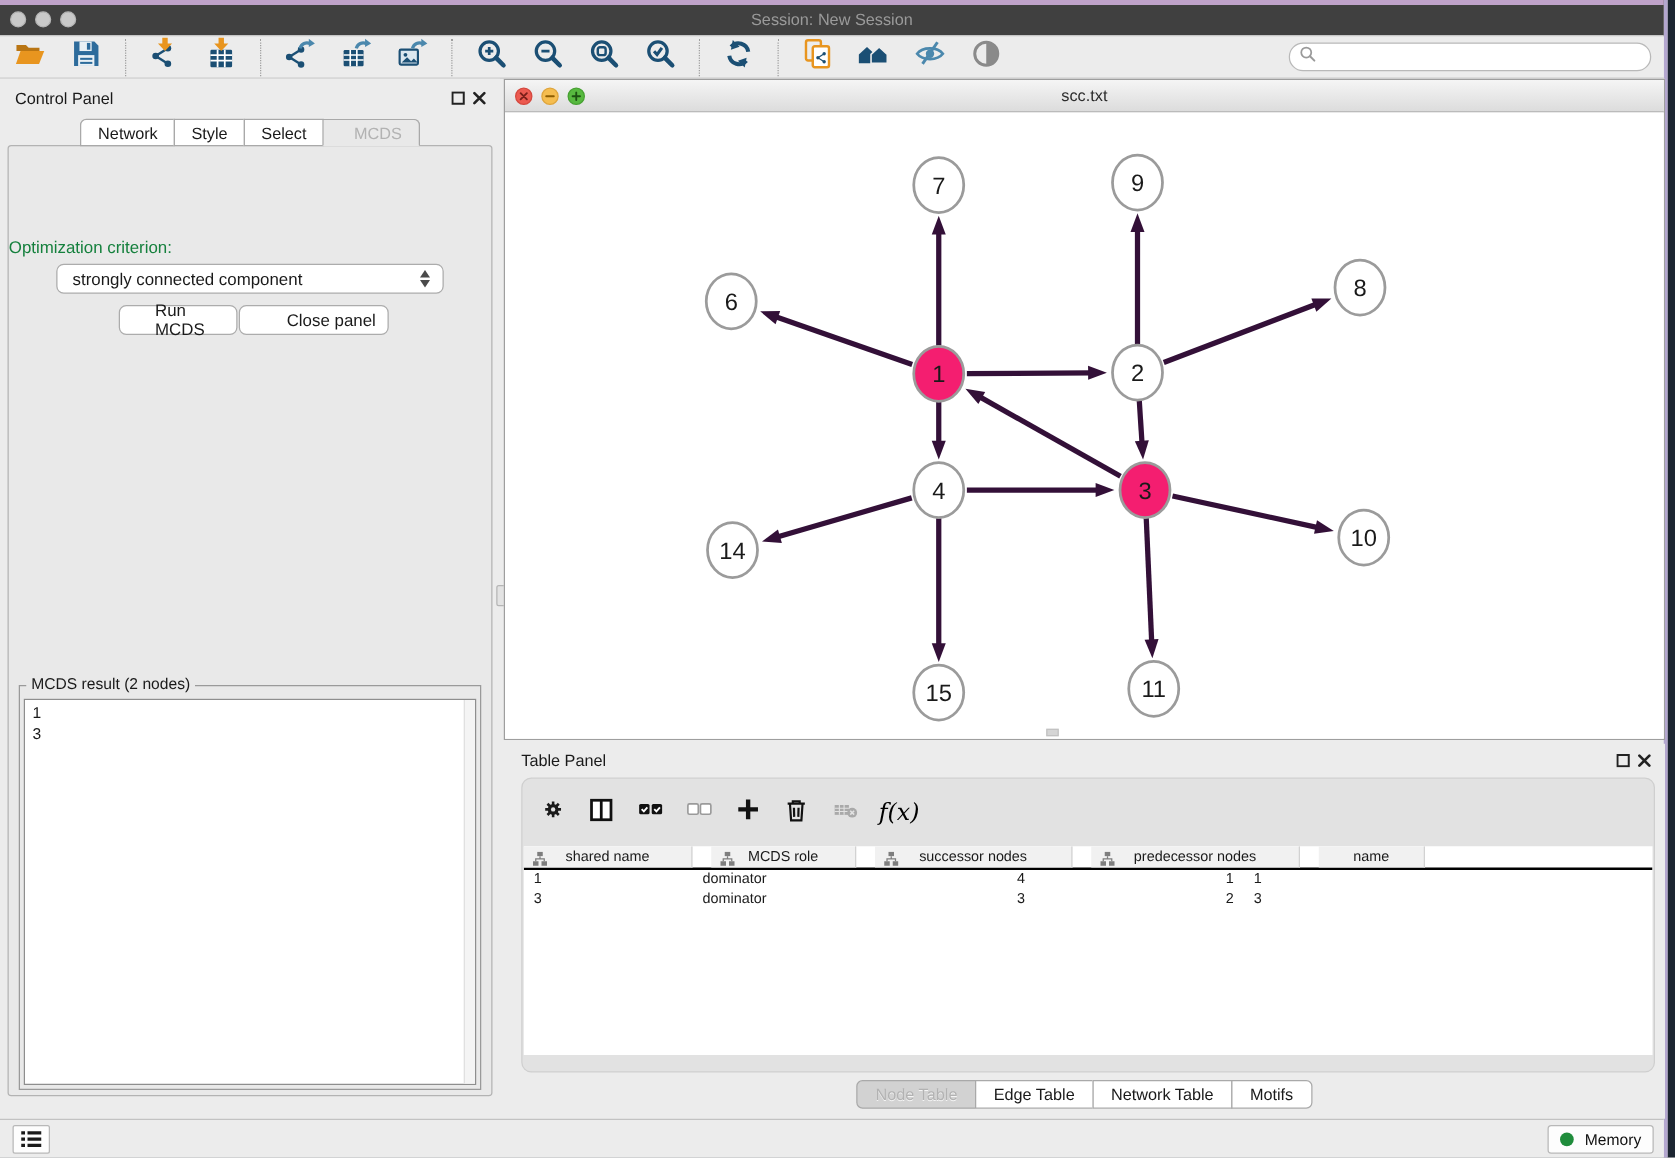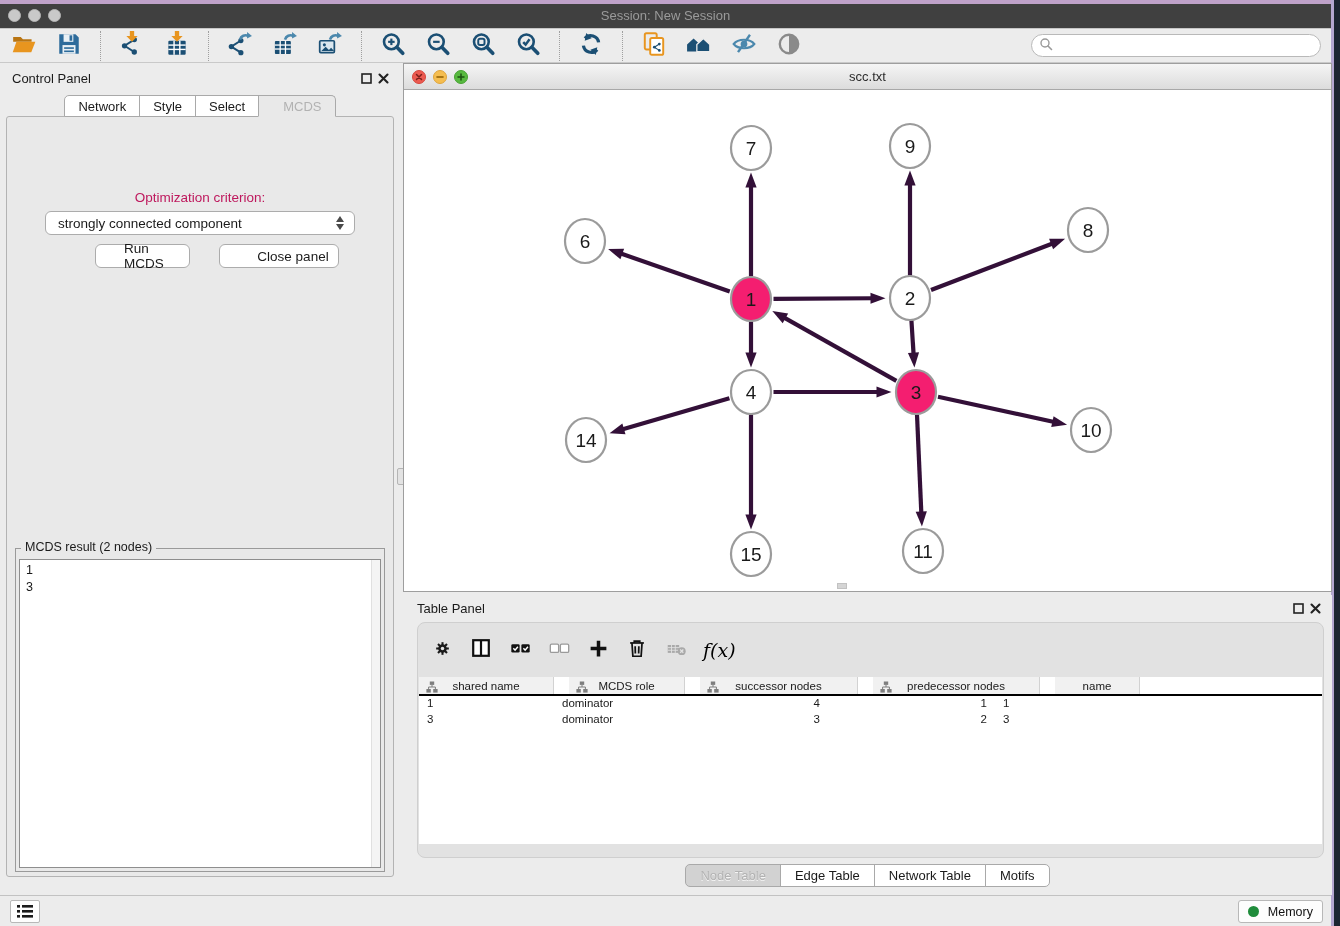--- a/index.html
+++ b/index.html
@@ -23,28 +23,28 @@
   .control-panel { position:absolute; left:0; top:63px; width:400px; bottom:31px; background:#ececec; }
   .cp-title { position:absolute; left:12px; top:8px; font-size:13px; color:#1a1a1a; }
   .panel-ctl { position:absolute; top:9px; width:13px; height:13px; display:flex; align-items:center; justify-content:center; }
   .cp-float { right:27px; } .cp-close { right:10px; }
   .cp-tabs { position:absolute; left:0; right:0; top:32px; height:22px; display:flex; justify-content:center; z-index:3; }
   .ctab { background:#fff; border:1px solid #a9a9a9; padding:0 13px; height:22px; line-height:21px; font-size:13px; color:#1a1a1a; margin-left:-1px; }
   .ctab:first-child { border-top-left-radius:5px; margin-left:0; }
   .ctab:last-child { border-top-right-radius:5px; }
   .ctab.sel { background:#e9e9e9; color:#b2b2b2; border-bottom-color:#e9e9e9;padding-left:24px; }
   .cp-panel { position:absolute; left:6px; right:6px; top:53px; bottom:18px; background:#e9e9e9; border:1px solid #b3b3b3; border-radius:3px; }
-  .opt-label { position:absolute; left:0; right:0; top:73px; text-align:center; font-size:13.5px; color:#be185d; }
+  .opt-label { position:absolute; left:0; right:0; top:73px; font-size:13.5px; color:#15803d; }
   .criterion { position:absolute; left:38px; width:310px; top:94px; height:24px; background:#fff; border:1px solid #acacac; border-radius:6px; font-size:13.5px; color:#1a1a1a; display:flex; align-items:center; padding-left:12px; }
   .stepper { position:absolute; right:9px; top:3px; width:11px; height:16px; display:flex; flex-direction:column; align-items:center; justify-content:center; gap:2px; }
   .stepper .up { width:0; height:0; border-left:4.5px solid transparent; border-right:4.5px solid transparent; border-bottom:6px solid #4a4a4a; }
   .stepper .dn { width:0; height:0; border-left:4.5px solid transparent; border-right:4.5px solid transparent; border-top:6px solid #4a4a4a; }
   .cp-btn { position:absolute; top:127px; height:24px; background:#fff; border:1px solid #acacac; border-radius:6px; font-size:13.5px; color:#1a1a1a; display:flex; align-items:center; justify-content:center;padding-left:28px; }
   .run-btn { left:88px; width:95px; }
-  .closep-btn { left:212px; width:120px;text-align:center; }
+  .closep-btn { left:184px; width:120px;text-align:center; }
   .groupbox { position:absolute; left:8px; right:8px; top:431px; bottom:4px; border:1px solid #9a9a9a; }
   .groupbox legend, .gb-legend { position:absolute; top:-9px; left:5px; background:#e9e9e9; padding:0 4px; font-size:12.5px; color:#1a1a1a; }
   .gb-inner { position:absolute; left:3px; right:3px; top:10px; bottom:3px; background:#fff; border:1px solid #8e8e8e; overflow:hidden; }
   .gb-lines { padding:2px 6px; font-size:12.5px; line-height:17px; color:#1a1a1a; }
   .gb-scroll { position:absolute; right:0; top:0; bottom:0; width:9px; background:#f4f4f4; border-left:1px solid #e0e0e0; }
 
   
   .net-frame { position:absolute; left:403px; top:63px; width:929px; height:529px; background:#fff; border:1px solid #9e9e9e; }
   .nf-titlebar { position:absolute; left:0; top:0; right:0; height:26px; background:linear-gradient(#f5f5f5,#dcdcdc); border-bottom:1px solid #a8a8a8; }
   .nf-lights { position:absolute; left:8px; top:6px; display:flex; gap:7px; }

